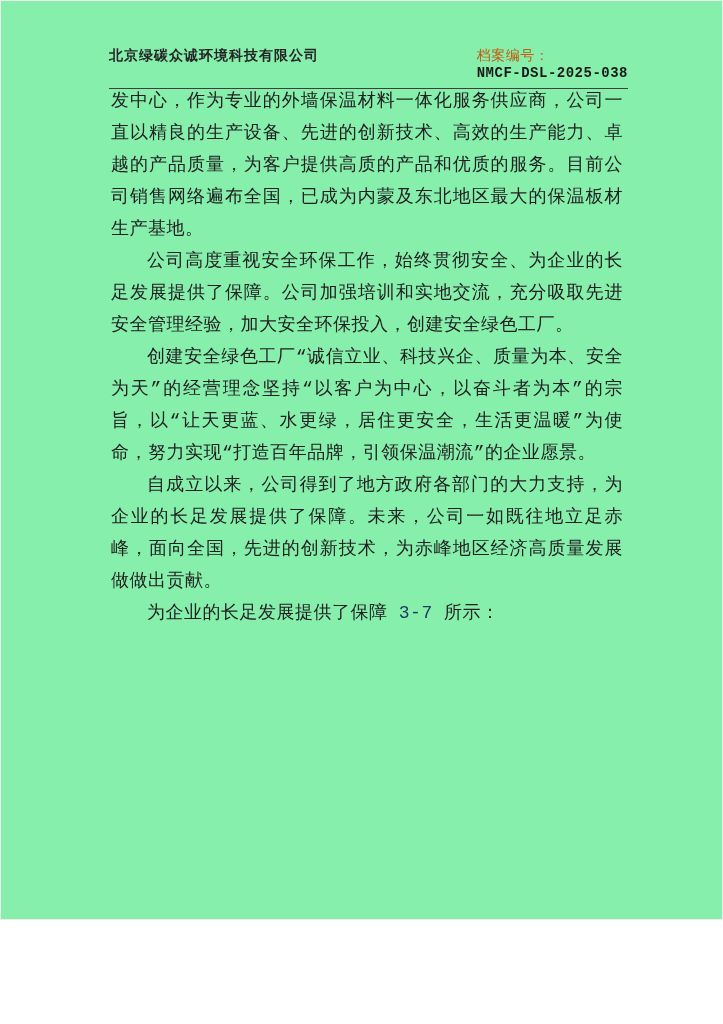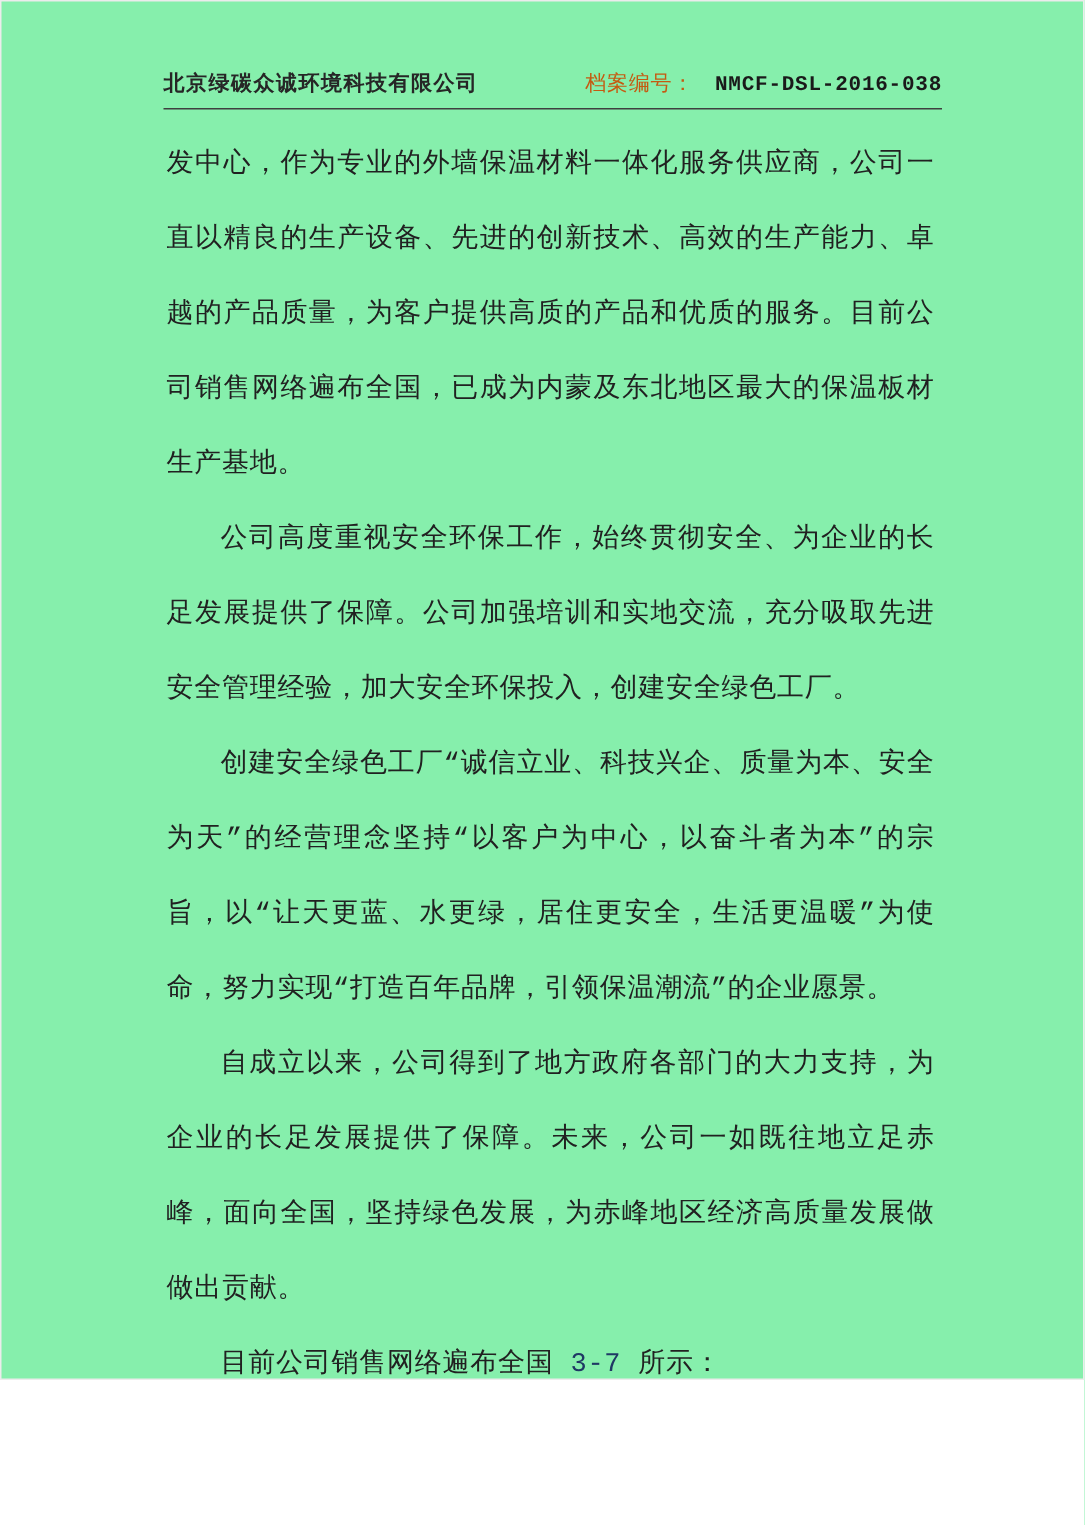--- a/index.html
+++ b/index.html
@@ -24,33 +24,33 @@
   }
   .header-row {
     display: flex;
     justify-content: space-between;
     align-items: baseline;
     font-size: 14px;
     letter-spacing: 1px;
     color: #262626;
   }
   .header-company { font-weight: 600; }
-  .header-right { display: flex; align-items: baseline; letter-spacing: 0.5px; }
+  .header-right { display: flex; align-items: baseline; letter-spacing: 0.5px; flex-direction: column; }
   .header-archive-label { margin-right: 14px; }
   .header-archive-number { font-weight: bold; color: #1a1a1a; letter-spacing: 0.5px; }
   .doc-body {
     position: absolute;
     left: 110px;
     width: 512px;
     top: 84px;
   }
   .para {
     margin: 0;
     font-size: 18px;
-    line-height: 50px;
+    line-height: 32px;
     text-align: justify;
     text-justify: inter-character;
     color: #212121;
     letter-spacing: 0.5px;
   }
   .indent { text-indent: 2em; }
   .figref {
     font-weight: normal;
   }
   .page-footer {
@@ -67,32 +67,32 @@
 </head>
 <body>
 
 <div class="page">
 
   <header class="page-header">
     <div class="header-row">
       <span class="header-company">北京绿碳众诚环境科技有限公司</span>
       <span class="header-right">
         <span class="header-archive-label" style="color: rgb(197, 90, 17);">档案编号：</span>
-        <span class="header-archive-number">NMCF-DSL-2016-038</span>
+        <span class="header-archive-number">NMCF-DSL-2025-038</span>
       </span>
     </div>
   </header>
 
   <main class="doc-body">
     <p class="para">发中心，作为专业的外墙保温材料一体化服务供应商，公司一直以精良的生产设备、先进的创新技术、高效的生产能力、卓越的产品质量，为客户提供高质的产品和优质的服务。目前公司销售网络遍布全国，已成为内蒙及东北地区最大的保温板材生产基地。</p>
     <p class="para indent">公司高度重视安全环保工作，始终贯彻安全、为企业的长足发展提供了保障。公司加强培训和实地交流，充分吸取先进安全管理经验，加大安全环保投入，创建安全绿色工厂。</p>
     <p class="para indent">创建安全绿色工厂“诚信立业、科技兴企、质量为本、安全为天”的经营理念坚持“以客户为中心，以奋斗者为本”的宗旨，以“让天更蓝、水更绿，居住更安全，生活更温暖”为使命，努力实现“打造百年品牌，引领保温潮流”的企业愿景。</p>
-    <p class="para indent">自成立以来，公司得到了地方政府各部门的大力支持，为企业的长足发展提供了保障。未来，公司一如既往地立足赤峰，面向全国，坚持绿色发展，为赤峰地区经济高质量发展做做出贡献。</p>
+    <p class="para indent">自成立以来，公司得到了地方政府各部门的大力支持，为企业的长足发展提供了保障。未来，公司一如既往地立足赤峰，面向全国，先进的创新技术，为赤峰地区经济高质量发展做做出贡献。</p>
     <p class="para indent">
-      <span>目前公司销售网络遍布全国 </span><span class="figref" style="color: rgb(31, 56, 100);">3-7</span><span> 所示：</span>
+      <span>为企业的长足发展提供了保障 </span><span class="figref" style="color: rgb(31, 56, 100);">3-7</span><span> 所示：</span>
     </p>
   </main>
 
   <footer class="page-footer">
     <span>- 8 -</span>
   </footer>
 
 </div>
 
 </body></html>

